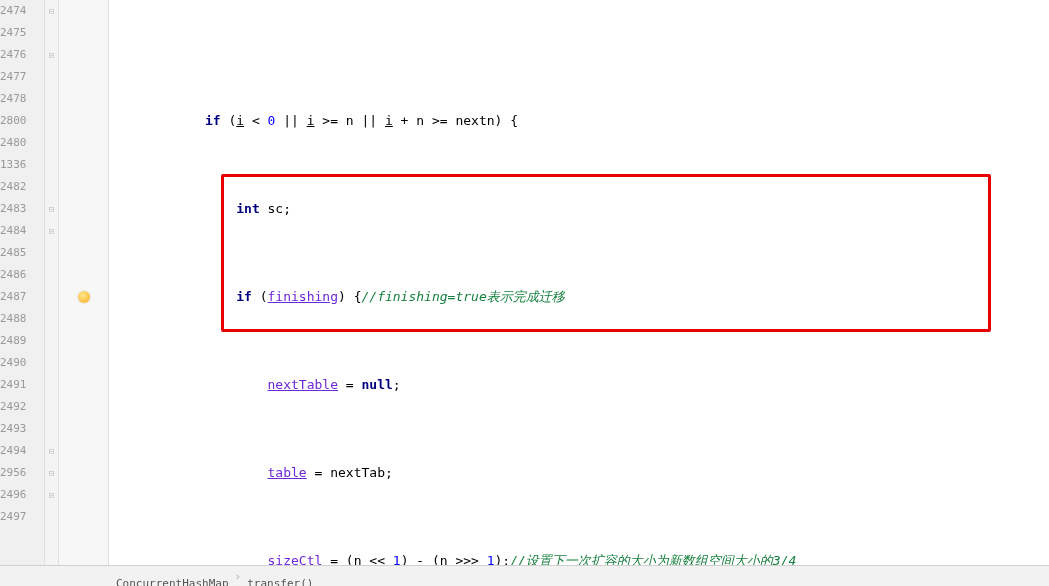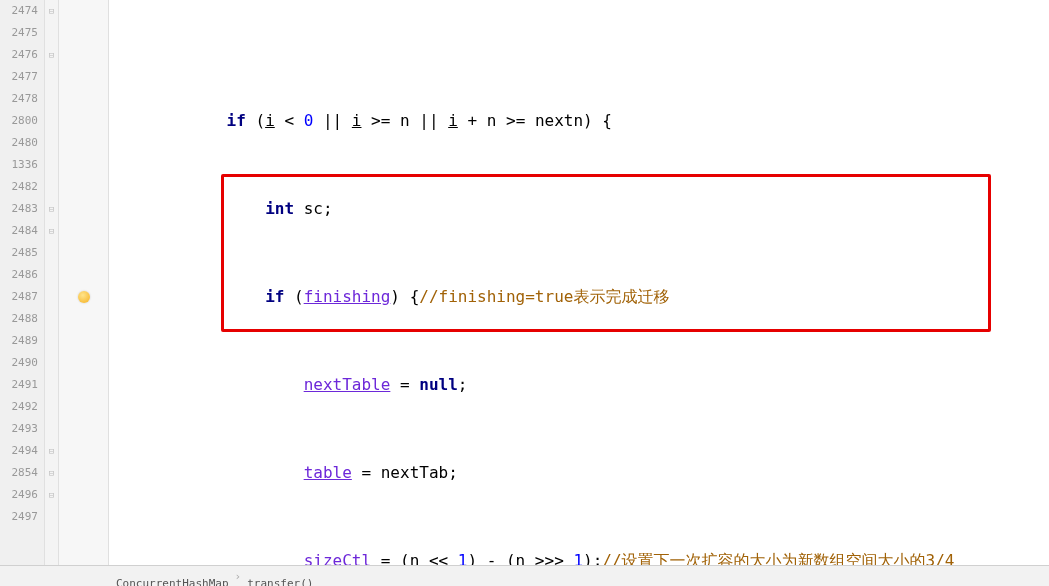--- a/index.html
+++ b/index.html
@@ -13,21 +13,20 @@
   height: 586px;
 }
 .editor-container {
   display: flex;
   height: 565px;
   overflow: hidden;
 }
 .gutter {
   width: 45px;
   background: #f0f0f0;
-  text-align: right;
   padding-right: 6px;
   color: #999999;
   font-size: 11px;
   border-right: 1px solid #e0e0e0;
   user-select: none;
 }
 .gutter-line { height: 22px; line-height: 22px; }
 .fold-column {
   width: 14px;
   background: #f4f4f4;
@@ -46,37 +45,37 @@
 }
 .marker-cell { height: 22px; display: flex; align-items: center; justify-content: center; }
 .bulb {
   width: 12px; height: 12px; border-radius: 50%;
   background: radial-gradient(circle at 40% 35%, #ffe48a, #f5b020);
   box-shadow: 0 0 2px rgba(0,0,0,0.2);
 }
 .code-area {
   flex: 1;
   position: relative;
-  font-size: 16px;
+  font-size: 13px;
   line-height: 22px;
   white-space: pre;
 }
 .code-line {
   height: 22px;
   padding-left: 2px;
 }
 .red-box {
   position: absolute;
   border: 3px solid #e60000;
   border-radius: 2px;
   pointer-events: none;
 }
 .kw { color: #000080; font-weight: bold; }
 .num { color: #0000ff; }
-.str-comment { color: #a16207; }
+.str-comment { color: #15803d; font-style: italic; }
 .field-u { color: #6d28d9; text-decoration: underline; }
 .local-u { color: #000000; text-decoration: underline; }
 .breadcrumb {
   height: 21px;
   border-top: 1px solid #d0d0d0;
   background: #f2f2f2;
   display: flex;
   align-items: center;
   font-size: 11px;
   color: #555;
@@ -105,21 +104,21 @@
       <div class="gutter-line">2485</div>
       <div class="gutter-line">2486</div>
       <div class="gutter-line">2487</div>
       <div class="gutter-line">2488</div>
       <div class="gutter-line">2489</div>
       <div class="gutter-line">2490</div>
       <div class="gutter-line">2491</div>
       <div class="gutter-line">2492</div>
       <div class="gutter-line">2493</div>
       <div class="gutter-line">2494</div>
-      <div class="gutter-line">2854</div>
+      <div class="gutter-line">2956</div>
       <div class="gutter-line">2496</div>
       <div class="gutter-line">2497</div>
     </div>
 
   <div class="fold-column" id="fold-col">
       <div class="fold-mark">⊟</div>
       <div class="fold-mark"></div>
       <div class="fold-mark">⊟</div>
       <div class="fold-mark"></div>
       <div class="fold-mark"></div>

